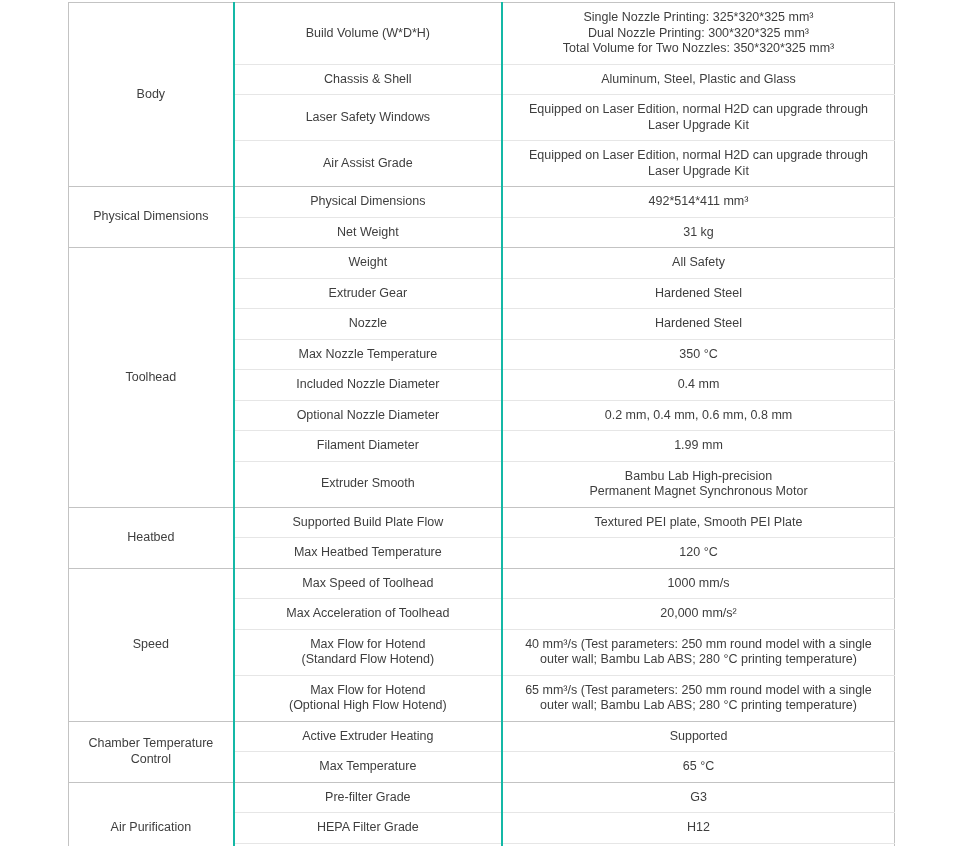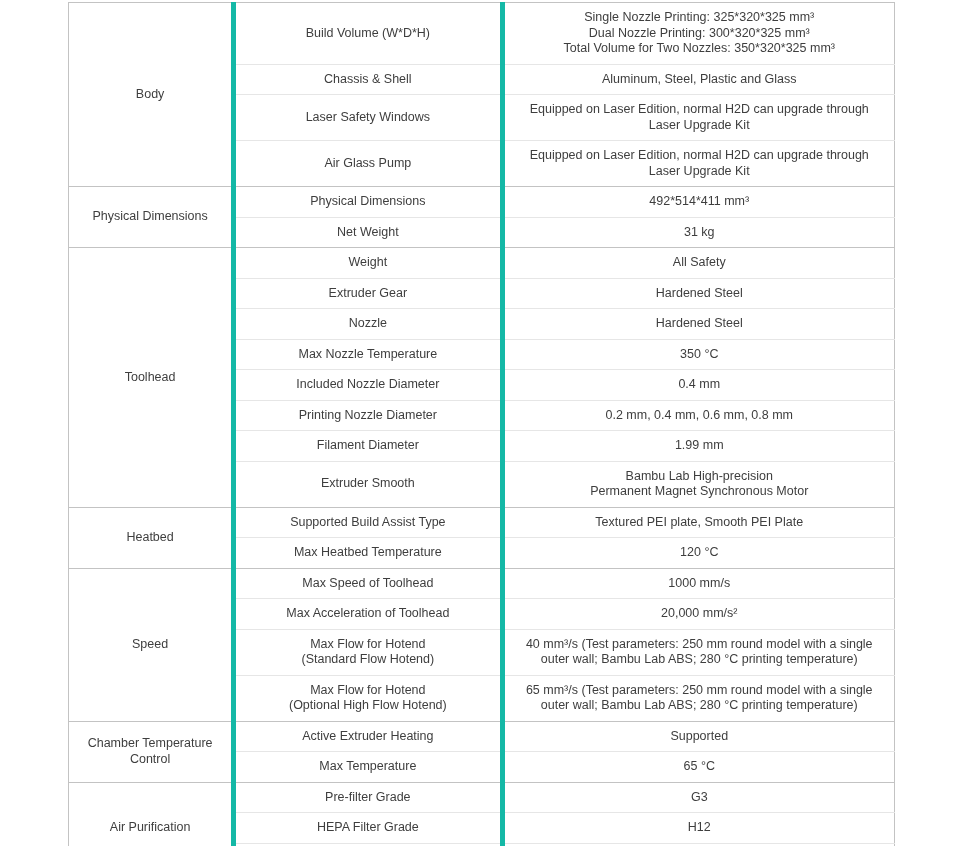--- a/index.html
+++ b/index.html
@@ -28,21 +28,21 @@
     font-size: 12.5px;
     line-height: 15.5px;
     color: #3e3e3e;
     text-align: center;
     vertical-align: middle;
     padding: 7px 12px;
     white-space: pre-line;
     overflow-wrap: break-word;
   }
   td.name-cell, td.value-cell {
-    border-left: 5px solid #14b8a6;
+    border-left: 2px solid #14b8a6;
   }
   tr:not(.sec-start) td {
     border-top: 1px solid #e6e6e6;
   }
   tr.sec-start td {
     border-top: 1px solid #c3c3c3;
   }
 </style>
 </head>
 <body>
@@ -64,21 +64,21 @@
         </tr>
         <tr>
           <td class="name-cell">Chassis &amp; Shell</td>
           <td class="value-cell">Aluminum, Steel, Plastic and Glass</td>
         </tr>
         <tr>
           <td class="name-cell">Laser Safety Windows</td>
           <td class="value-cell">Equipped on Laser Edition, normal H2D can upgrade through Laser Upgrade Kit</td>
         </tr>
         <tr>
-          <td class="name-cell">Air Glass Pump</td>
+          <td class="name-cell">Air Assist Grade</td>
           <td class="value-cell">Equipped on Laser Edition, normal H2D can upgrade through Laser Upgrade Kit</td>
         </tr>
         <tr class="sec-start">
           <td rowspan="2" class="cat-cell">Physical Dimensions</td>
           <td class="name-cell">Physical Dimensions</td>
           <td class="value-cell">492*514*411 mm³</td>
         </tr>
         <tr>
           <td class="name-cell">Net Weight</td>
           <td class="value-cell">31 kg</td>
@@ -98,35 +98,35 @@
         </tr>
         <tr>
           <td class="name-cell">Max Nozzle Temperature</td>
           <td class="value-cell">350 °C</td>
         </tr>
         <tr>
           <td class="name-cell">Included Nozzle Diameter</td>
           <td class="value-cell">0.4 mm</td>
         </tr>
         <tr>
-          <td class="name-cell">Printing Nozzle Diameter</td>
+          <td class="name-cell">Optional Nozzle Diameter</td>
           <td class="value-cell">0.2 mm, 0.4 mm, 0.6 mm, 0.8 mm</td>
         </tr>
         <tr>
           <td class="name-cell">Filament Diameter</td>
           <td class="value-cell">1.99 mm</td>
         </tr>
         <tr>
           <td class="name-cell">Extruder Smooth</td>
           <td class="value-cell">Bambu Lab High-precision
 Permanent Magnet Synchronous Motor</td>
         </tr>
         <tr class="sec-start">
           <td rowspan="2" class="cat-cell">Heatbed</td>
-          <td class="name-cell">Supported Build Assist Type</td>
+          <td class="name-cell">Supported Build Plate Flow</td>
           <td class="value-cell">Textured PEI plate, Smooth PEI Plate</td>
         </tr>
         <tr>
           <td class="name-cell">Max Heatbed Temperature</td>
           <td class="value-cell">120 °C</td>
         </tr>
         <tr class="sec-start">
           <td rowspan="4" class="cat-cell">Speed</td>
           <td class="name-cell">Max Speed of Toolhead</td>
           <td class="value-cell">1000 mm/s</td>

